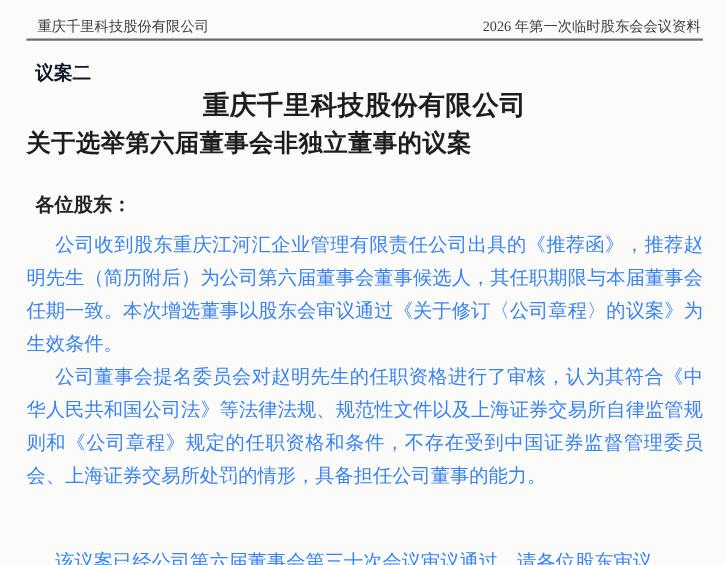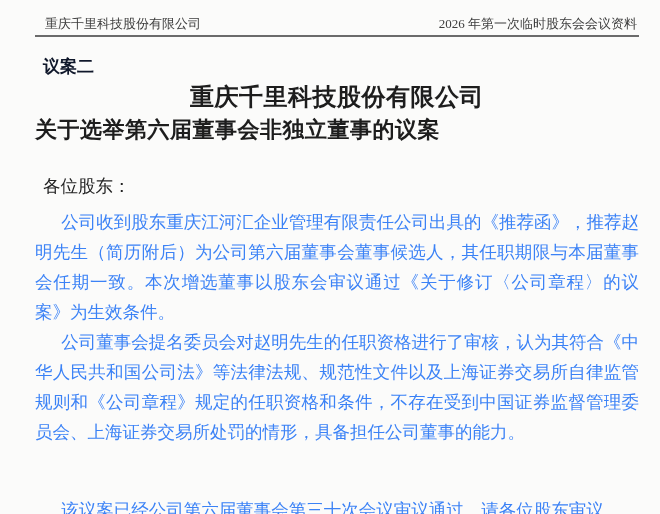--- a/index.html
+++ b/index.html
@@ -6,21 +6,21 @@
   body{
     width:660px;height:514px;
     background:#f4f4f3;
     font-family:"Liberation Serif","DejaVu Serif",serif;
     overflow:hidden;
   }
   .page{
     width:660px;height:514px;
     background:#fbfbfa;
     box-sizing:border-box;
-    padding:0 21px 0 35px;
+    padding:0 21px 0 24px;
     color:#333;
     overflow:hidden;
   }
   .header-row{
     margin-top:16px;
     padding:0 2px 0 10px;
     display:flex;
     justify-content:space-between;
     align-items:baseline;
     font-size:13px;
@@ -58,21 +58,21 @@
     font-weight:bold;
     font-size:22px;
     line-height:25px;
     letter-spacing:0.5px;
     color:#1d1d1d;
   }
   .salutation{
     margin-top:35px;
     padding-left:8px;
     font-family:"Liberation Sans","DejaVu Sans",sans-serif;
-    font-weight:normal;
+    font-weight:bold;
     font-size:17.5px;
     line-height:19px;
     color:#222;
   }
   .body-text{
     margin-top:11px;
   }
   .body-text p{
     margin:0;
     font-size:17.5px;

